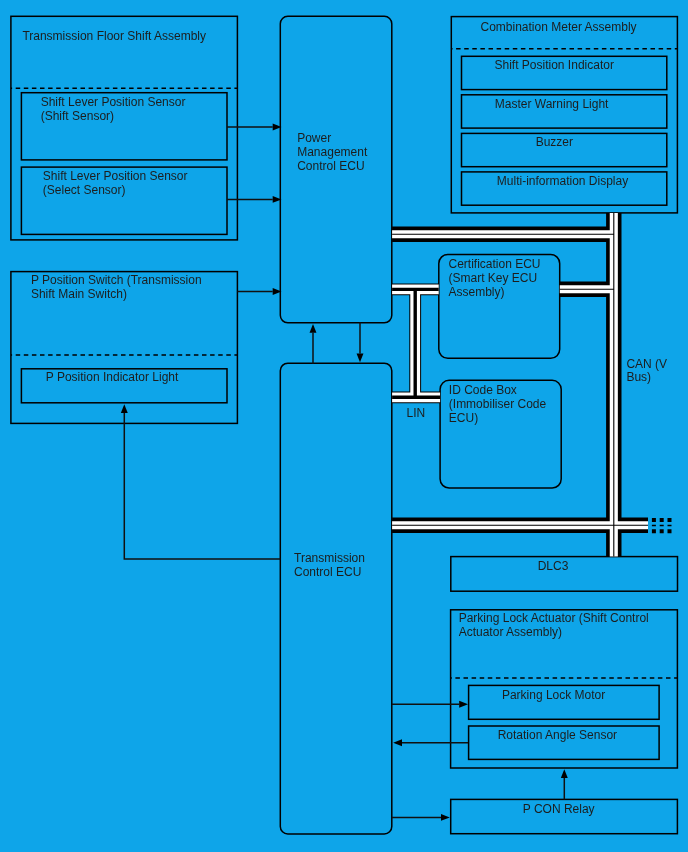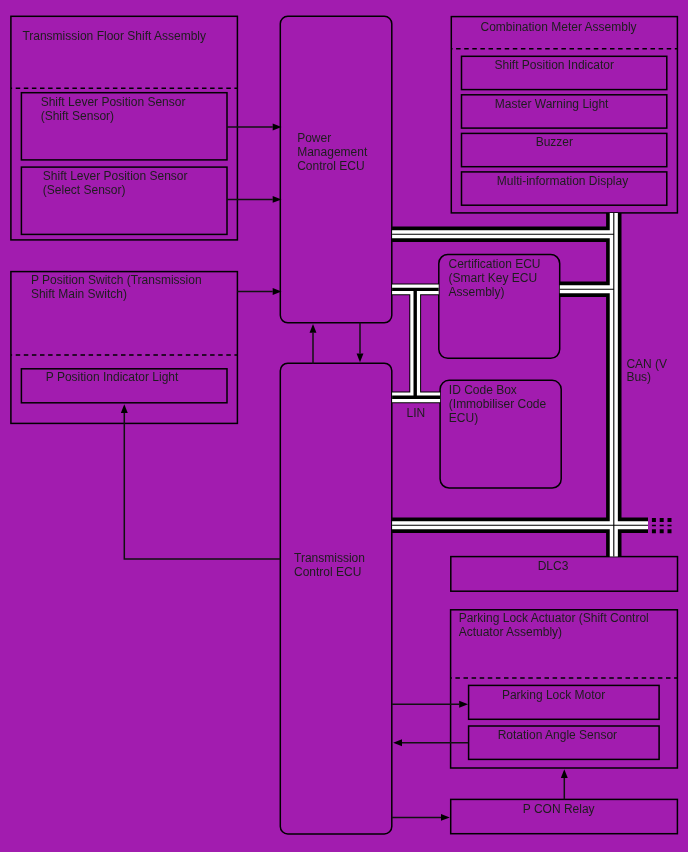--- a/index.html
+++ b/index.html
@@ -1,19 +1,19 @@
 <!DOCTYPE html>
 <html><head>
 <meta charset="utf-8">
 <title>Shift Control System Diagram</title>
 <style>
   html,body{margin:0;padding:0;background:#ffffff;}
   body{width:688px;height:852px;overflow:hidden;
        font-family:"Liberation Sans",sans-serif;}
-  #diagram{position:relative;width:688px;height:852px;background:#a21caf;}
+  #diagram{position:relative;width:688px;height:852px;background:#0ea5e9;}
   svg#canvas{position:absolute;top:0;left:0;display:block;}
   .bx{fill:none;stroke:#000;stroke-width:1.5;}
   .dash{fill:none;stroke:#000;stroke-width:1.5;stroke-dasharray:4.5 3.6;stroke-dashoffset:3.3;}
   .t{font-family:"Liberation Sans",sans-serif;font-size:12px;fill:#1d1d1d;
      dominant-baseline:alphabetic;}
   .ar{fill:none;stroke:#111;stroke-width:1.5;}
   .arh{fill:#000;stroke:none;}
   .busout{fill:none;stroke:#000;stroke-linecap:butt;stroke-linejoin:miter;}
   .busin{fill:none;stroke:#ffffff;stroke-linecap:butt;stroke-linejoin:miter;}
   .busmid{fill:none;stroke:#000;stroke-linecap:butt;stroke-linejoin:miter;}

